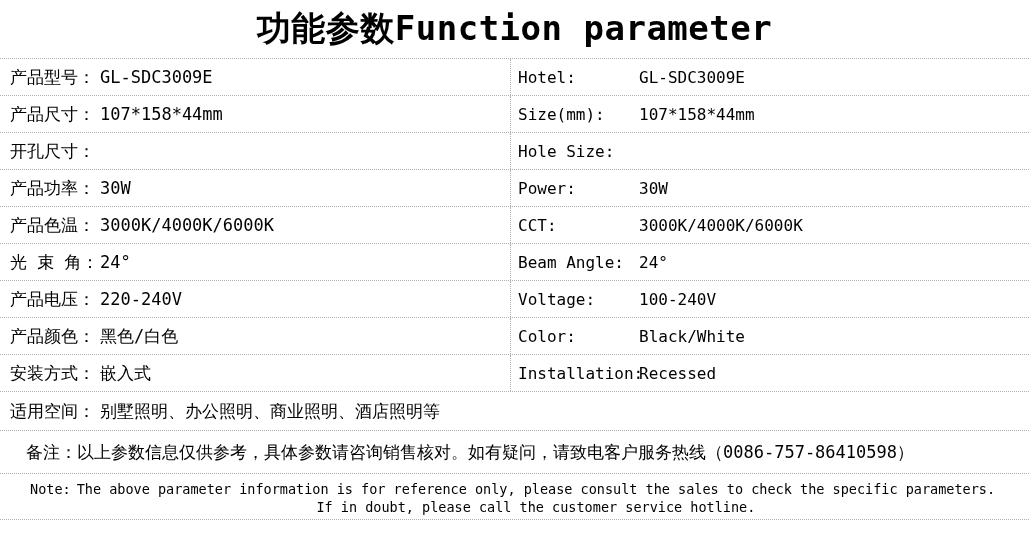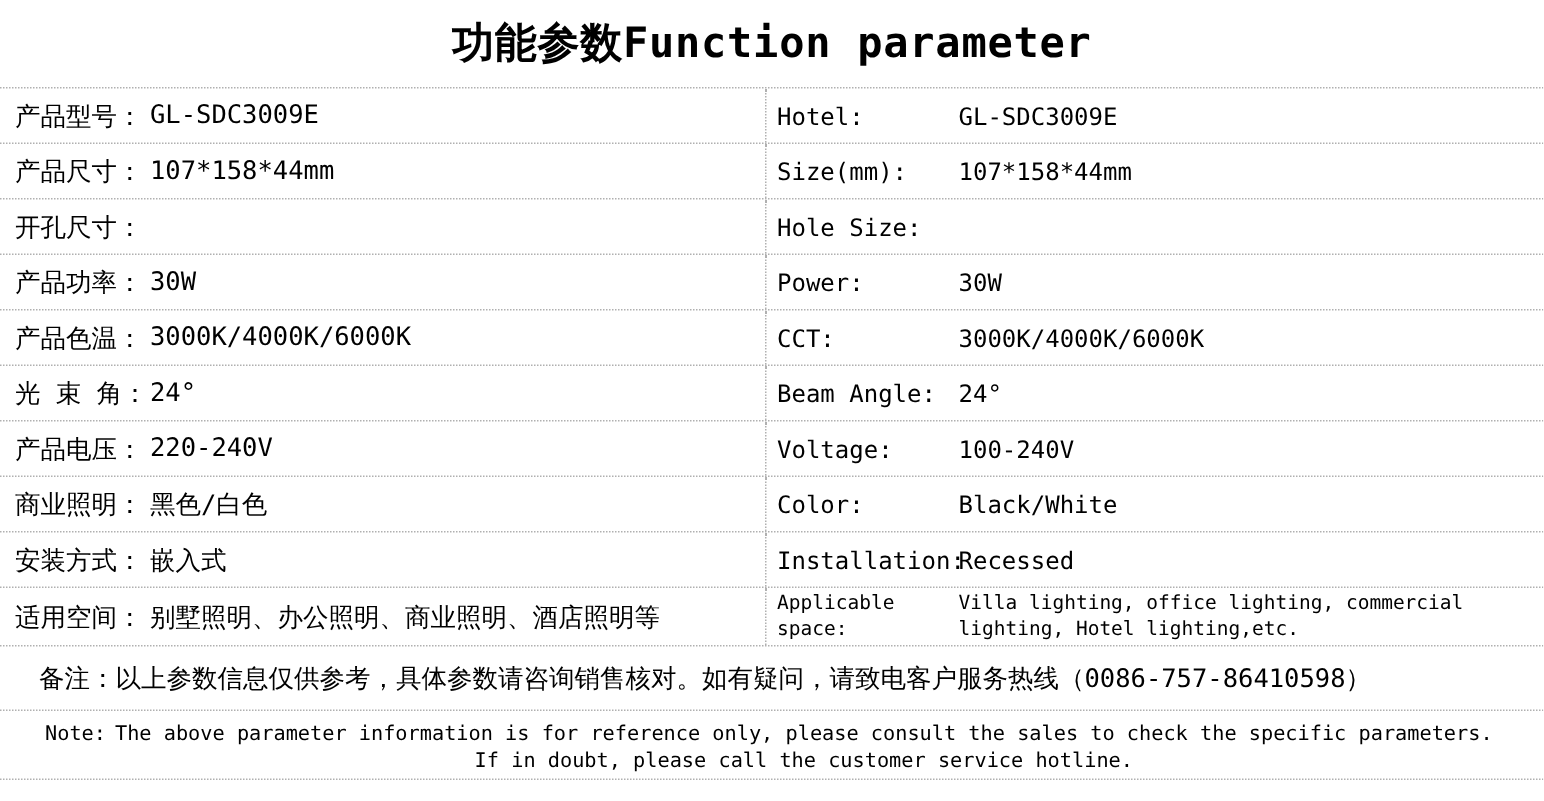--- a/index.html
+++ b/index.html
@@ -11,21 +11,21 @@
     background: #ffffff;
     color: #000000;
     font-family: "DejaVu Sans Mono", "Liberation Mono", monospace;
     overflow: hidden;
   }
   .title {
     height: 58px;
     display: flex;
     align-items: center;
     justify-content: center;
-    font-size: 28px;
+    font-size: 34px;
     font-weight: bold;
     letter-spacing: 0.5px;
   }
   .spec-table {
     border-top: 1px dotted #b0b0b0;
   }
   .spec-row {
     display: flex;
     border-bottom: 1px dotted #b0b0b0;
     min-height: 37px;
@@ -174,21 +174,21 @@
         <span class="zh-value">220-240V</span>
       </div>
       <div class="cell-right">
         <span class="en-label">Voltage:</span>
         <span class="en-value">100-240V</span>
       </div>
     </div>
 
     <div class="spec-row">
       <div class="cell-left">
-        <span class="zh-label">商业照明：</span>
+        <span class="zh-label">产品颜色：</span>
         <span class="zh-value">黑色/白色</span>
       </div>
       <div class="cell-right">
         <span class="en-label">Color:</span>
         <span class="en-value">Black/White</span>
       </div>
     </div>
 
     <div class="spec-row">
       <div class="cell-left">
@@ -198,24 +198,20 @@
       <div class="cell-right">
         <span class="en-label">Installation:</span>
         <span class="en-value">Recessed</span>
       </div>
     </div>
 
     <div class="spec-row tall">
       <div class="cell-left">
         <span class="zh-label">适用空间：</span>
         <span class="zh-value">别墅照明、办公照明、商业照明、酒店照明等</span>
-      </div>
-      <div class="cell-right">
-        <span class="en-label">Applicable space:</span>
-        <span class="en-value">Villa lighting, office lighting, commercial lighting, Hotel lighting,etc.</span>
       </div>
     </div>
 
   </div>
 
   <div class="note-row-zh">
     <span>备注：</span>
       <span>以上参数信息仅供参考，具体参数请咨询销售核对。如有疑问，请致电客户服务热线（0086-757-86410598）</span>
   </div>
 

